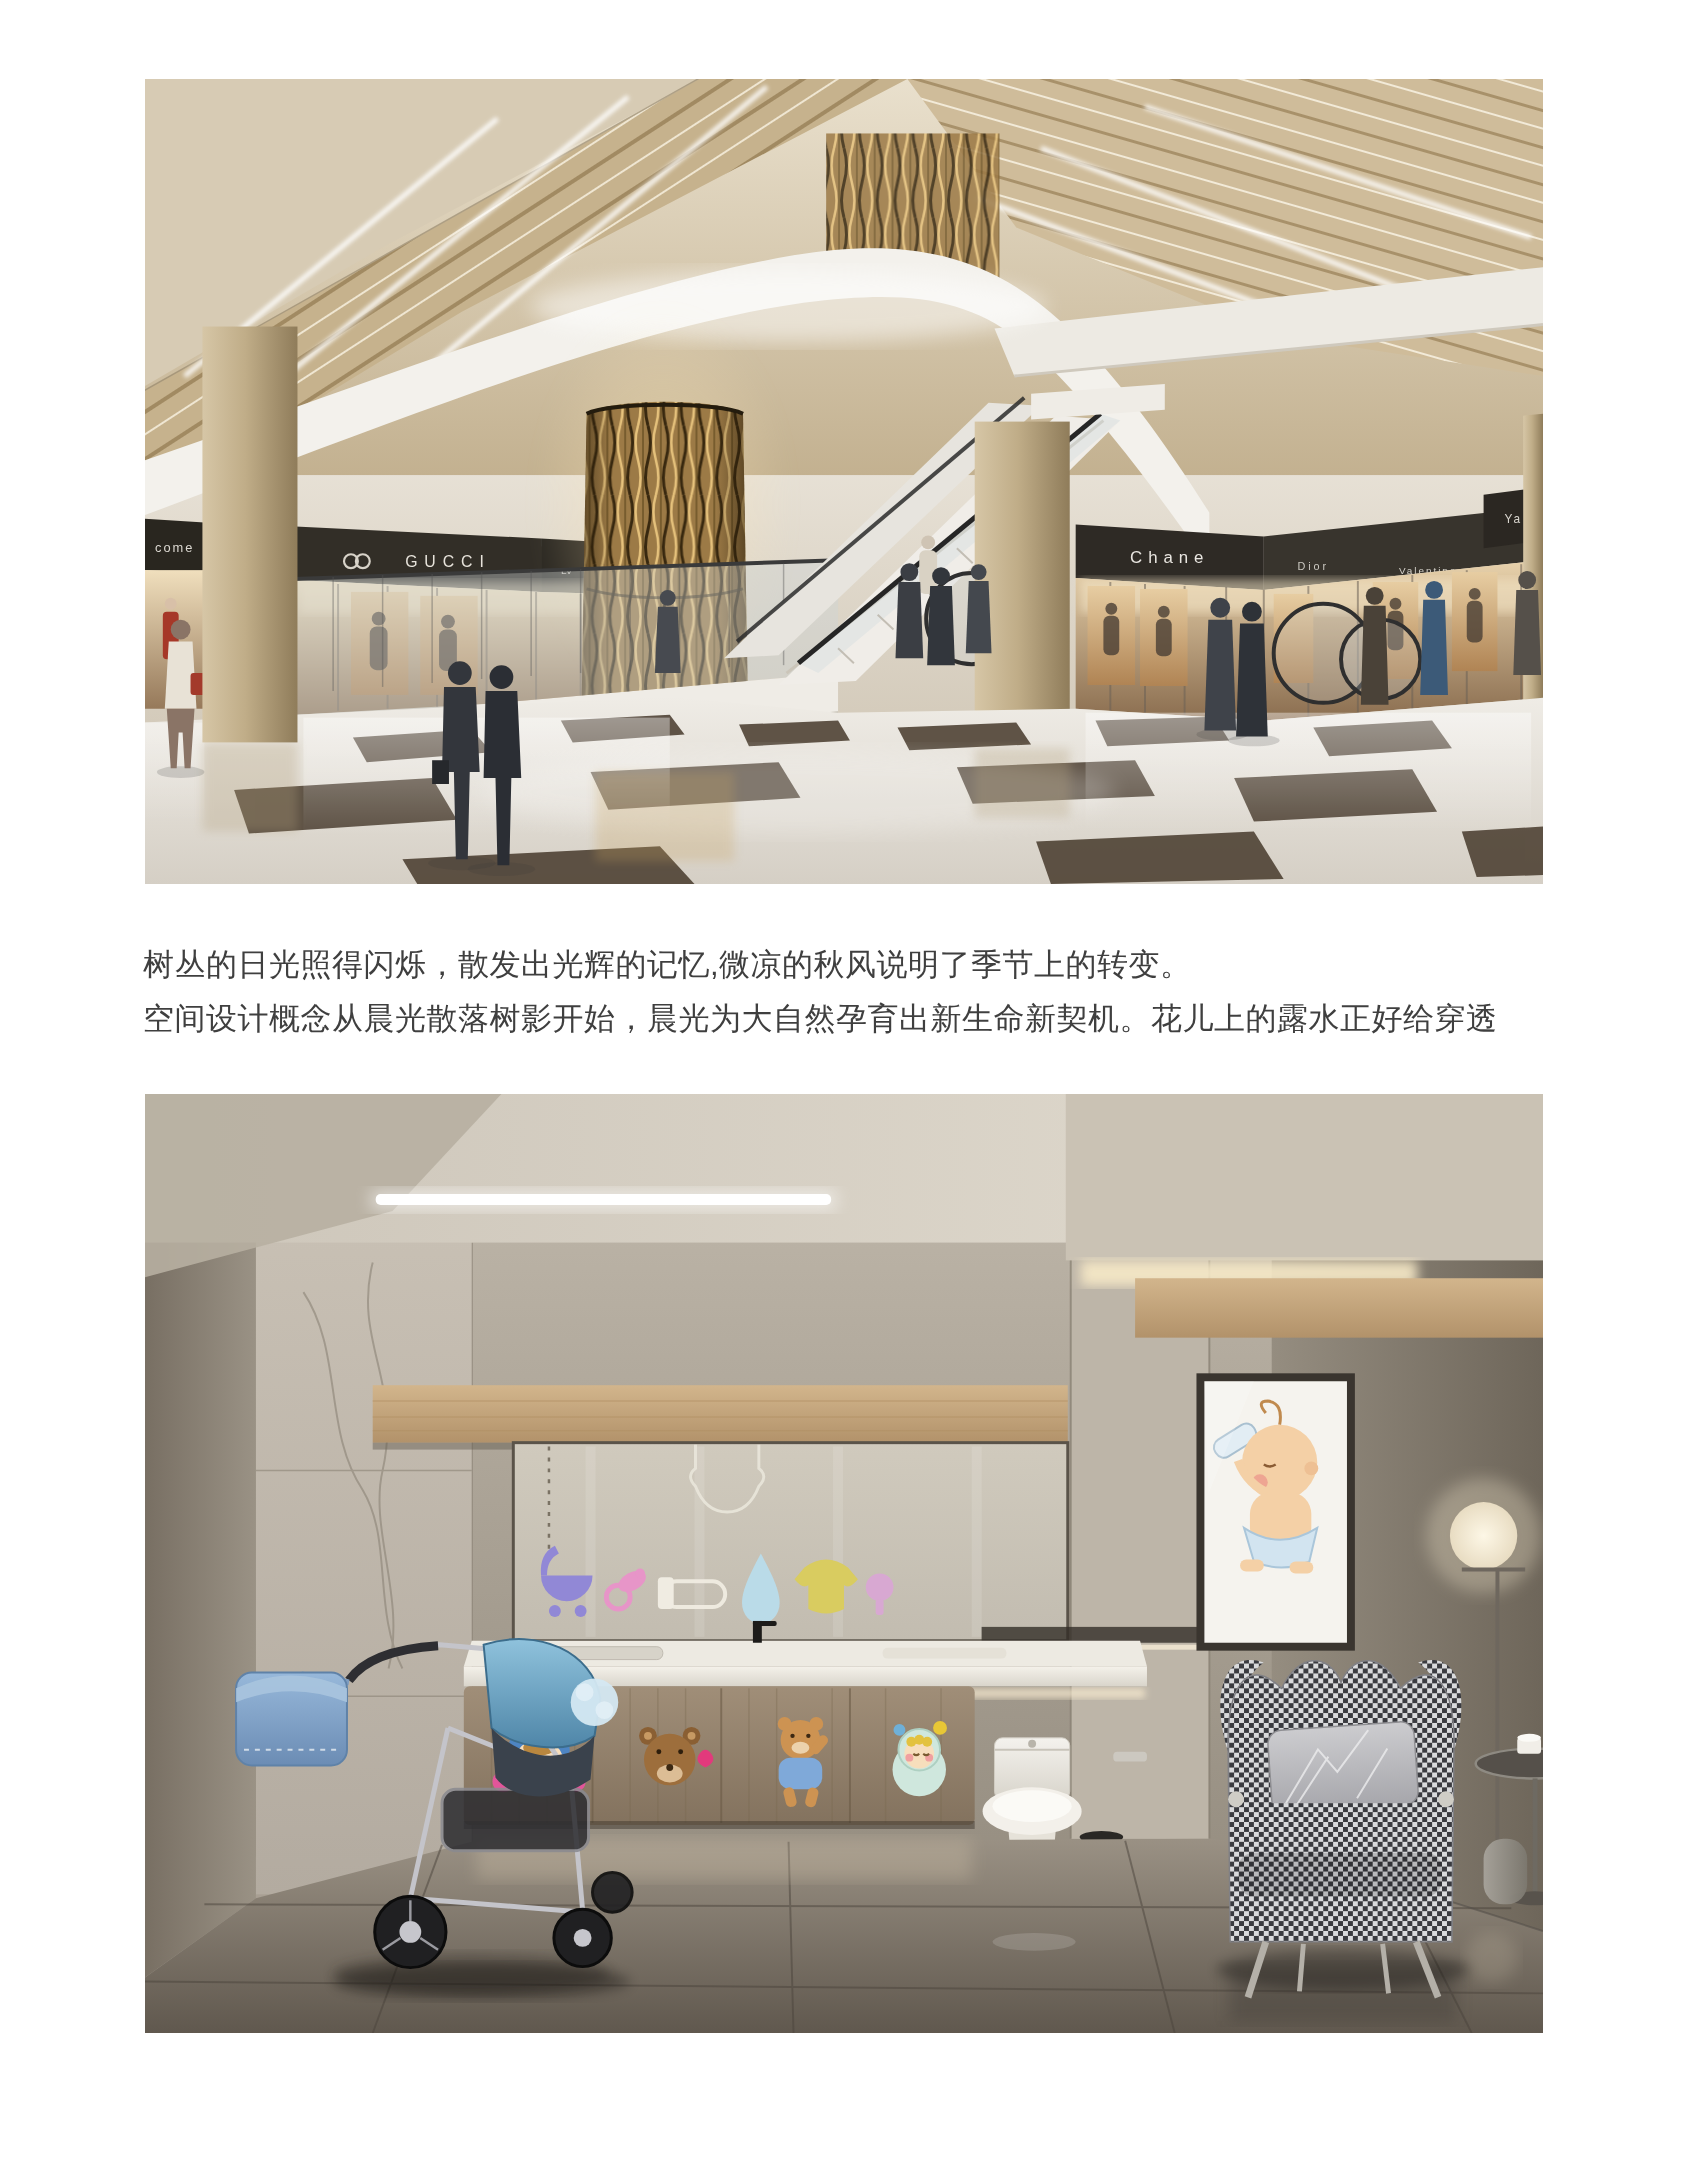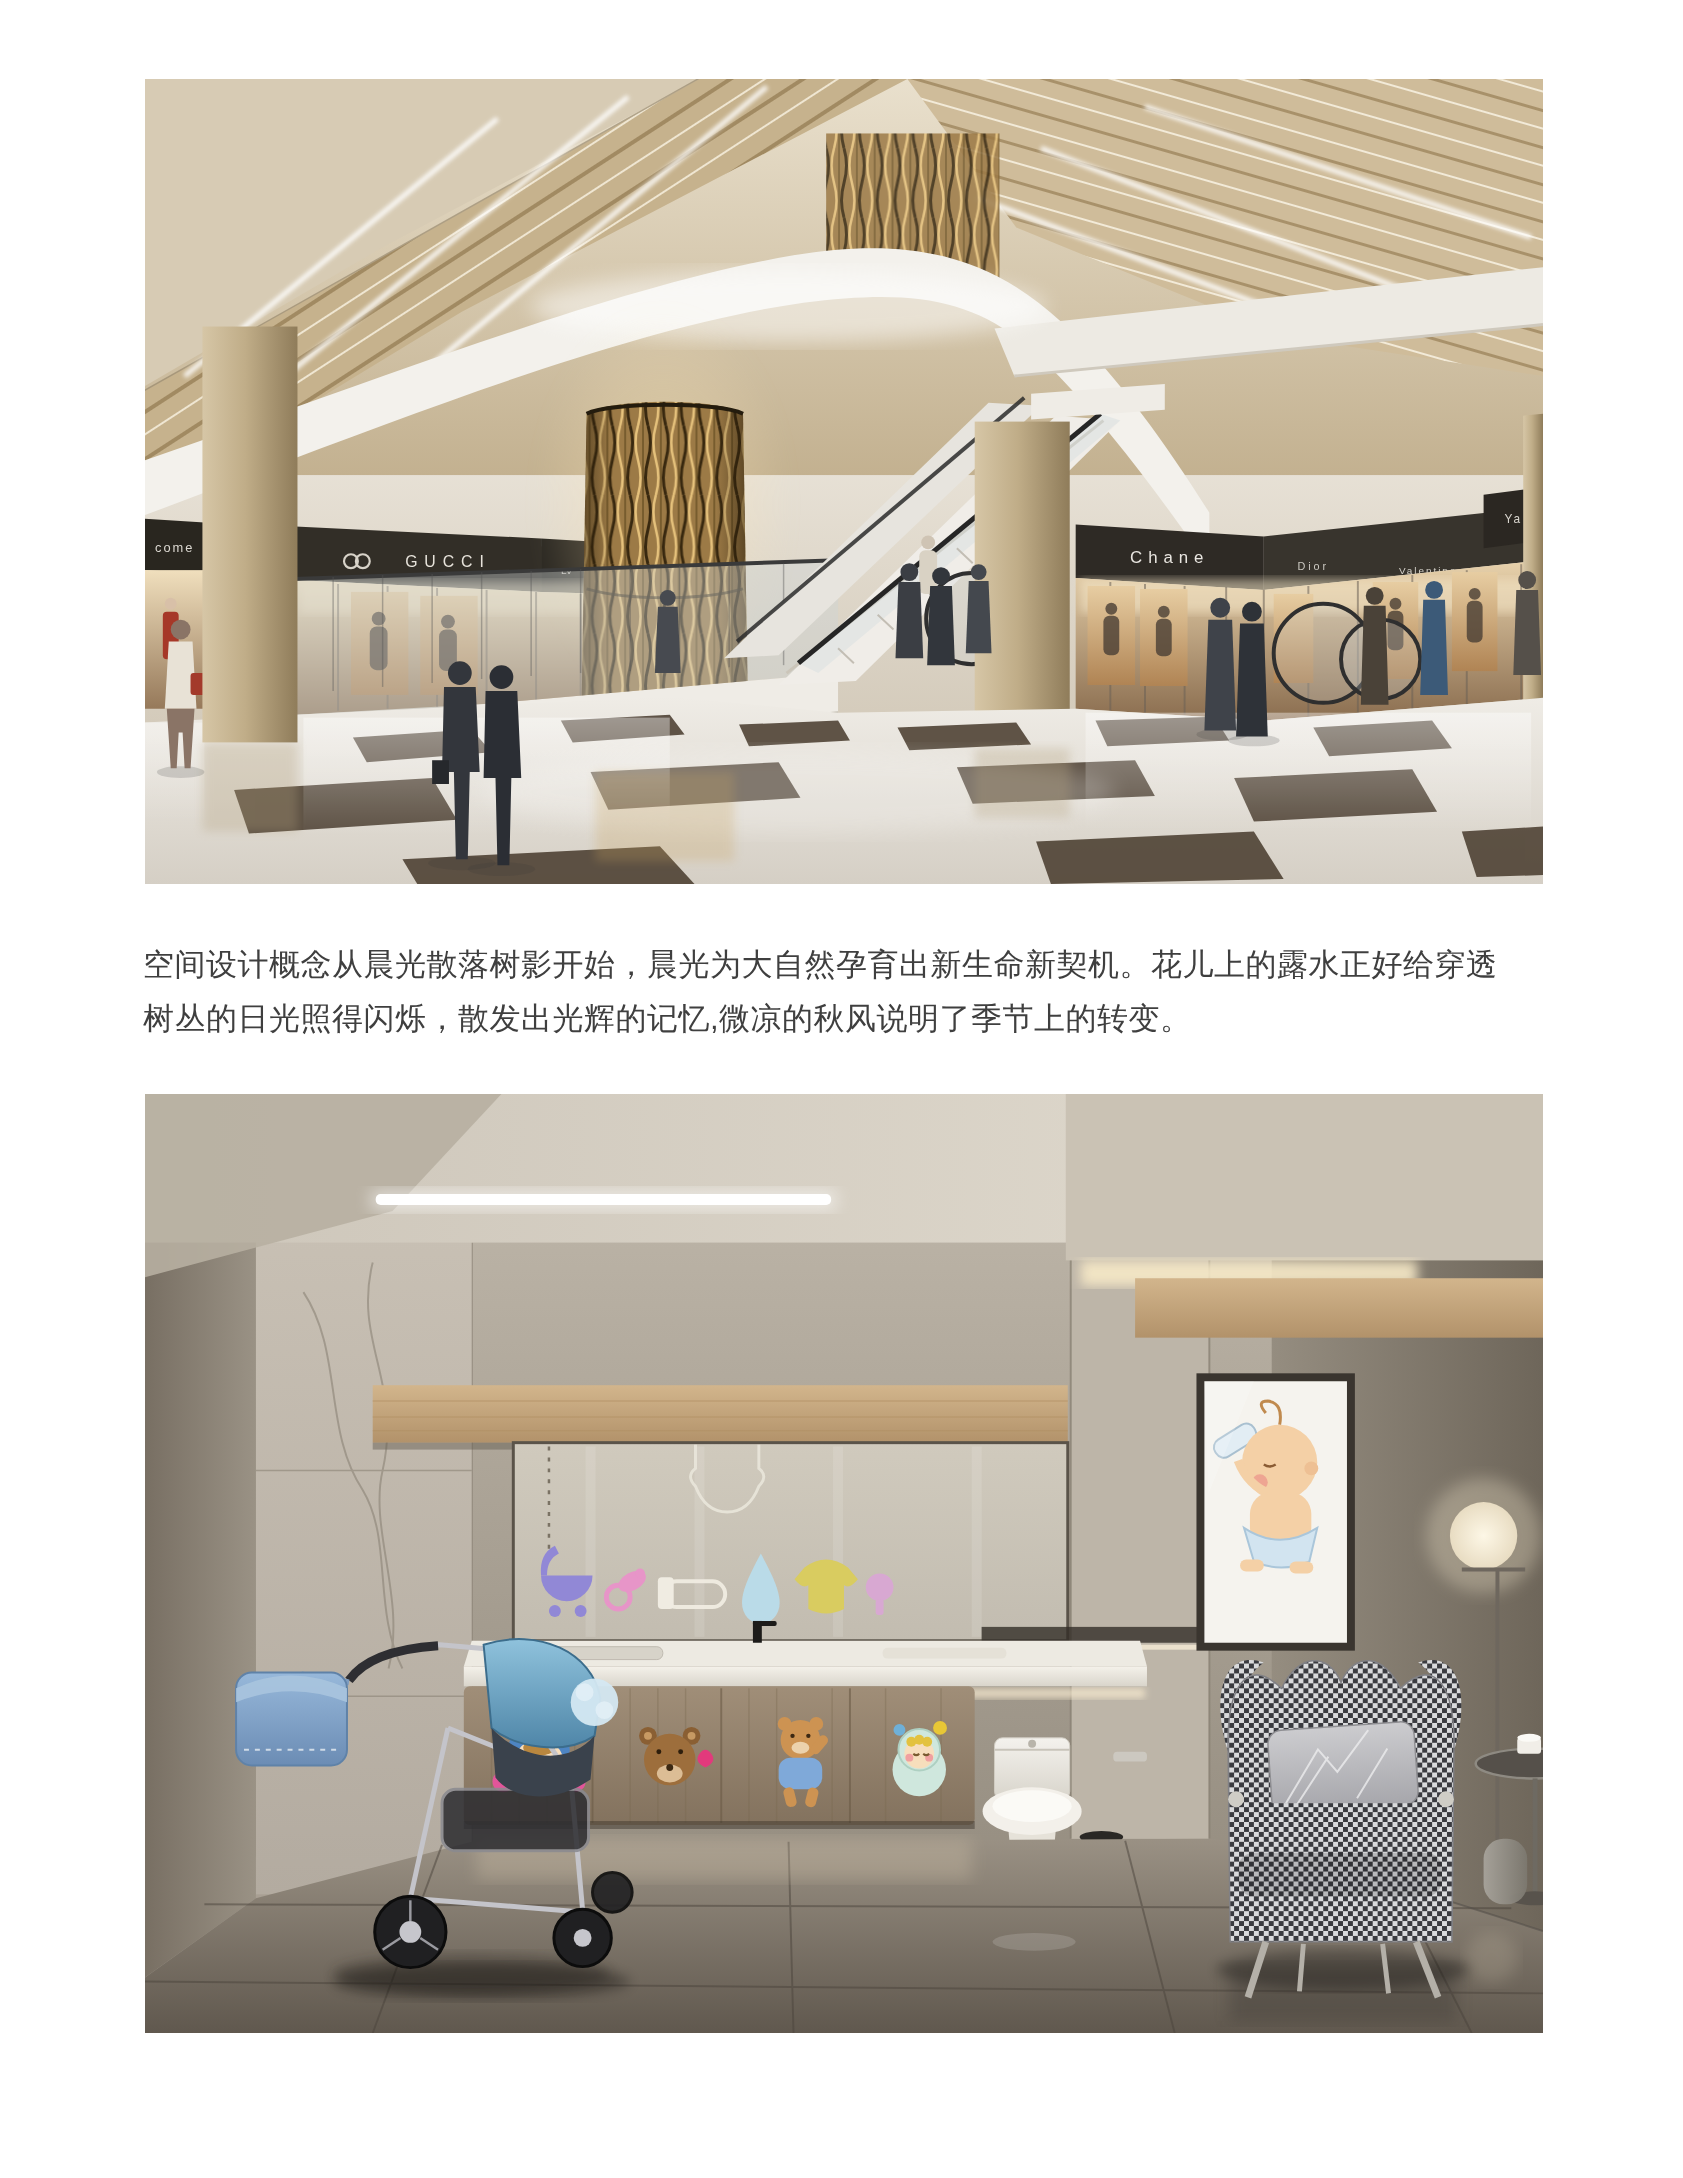--- a/index.html
+++ b/index.html
@@ -337,22 +337,22 @@
             <circle cx="1396" cy="506" r="9" fill="#55504a"></circle>
             <path d="M1385,516 L1407,516 L1410,602 L1382,602 Z" fill="#55504a"></path>
           </g>
     </g>
 
     <rect x="58" y="250" width="96" height="420" fill="url(#g1col)"></rect>
   </svg>
   </figure>
 
   <div class="para">
+    <div>树丛的日光照得闪烁，散发出光辉的记忆,微凉的秋风说明了季节上的转变。</div>
     <div>空间设计概念从晨光散落树影开始，晨光为大自然孕育出新生命新契机。花儿上的露水正好给穿透</div>
-    <div>树丛的日光照得闪烁，散发出光辉的记忆,微凉的秋风说明了季节上的转变。</div>
   </div>
 
   <figure class="fig2">
   <svg viewBox="0 0 1412 948" preserveAspectRatio="none">
     <defs>
       <linearGradient id="g2ceil" x1="0" y1="0" x2="1" y2="0">
             <stop offset="0" stop-color="#cdc6ba"></stop>
             <stop offset="1" stop-color="#e2dcd0"></stop>
           </linearGradient>
       <linearGradient id="g2wall" x1="0" y1="0" x2="0" y2="1">

